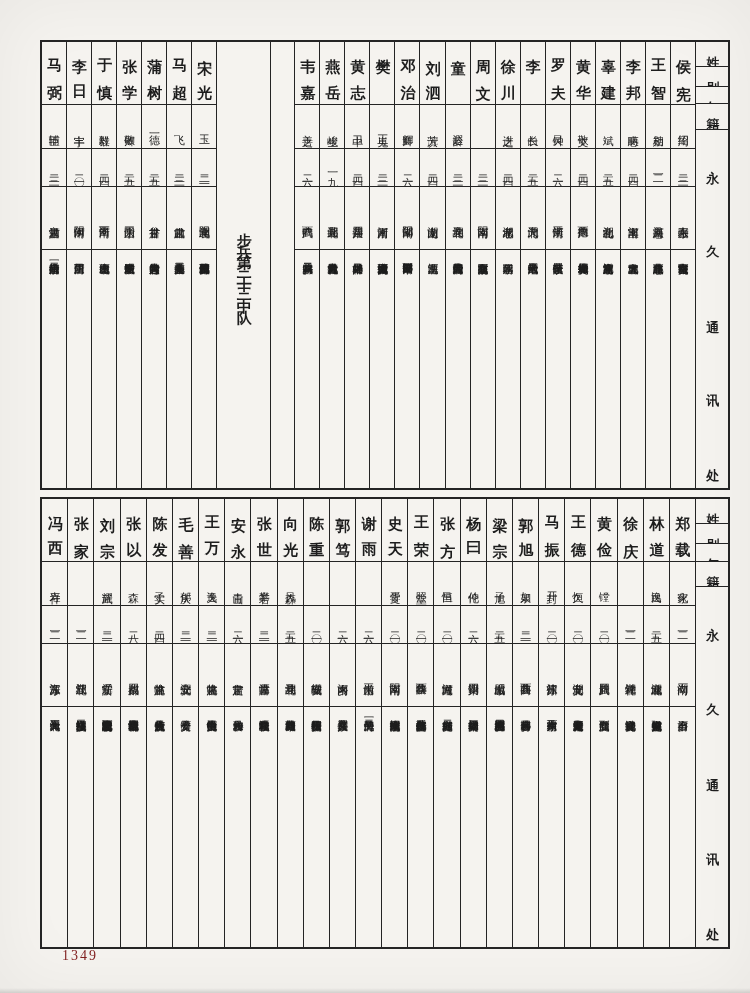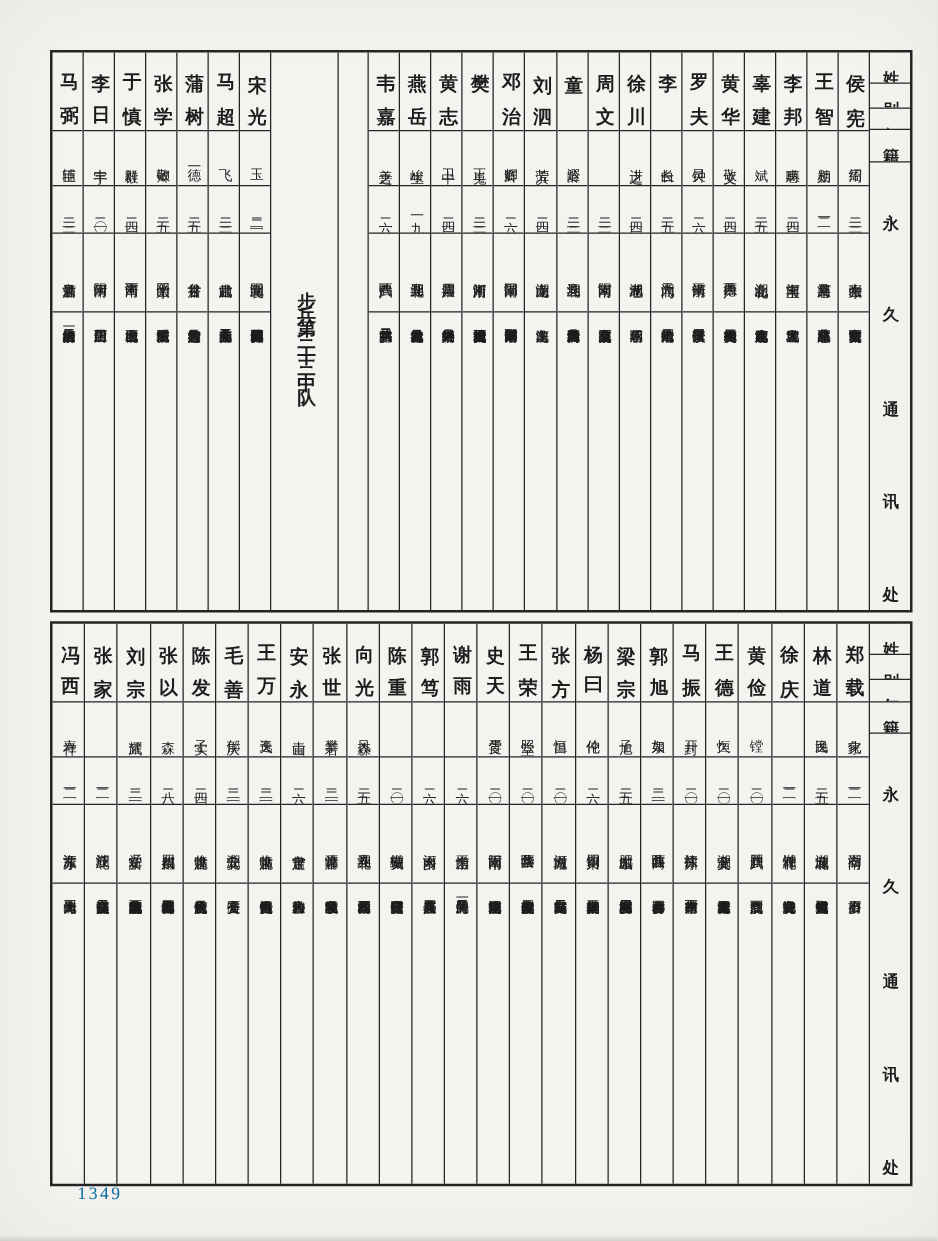--- a/index.html
+++ b/index.html
@@ -64,21 +64,21 @@
     font-size:13px;font-weight:700;height:100%;
     text-align:justify;text-align-last:justify;letter-spacing:0;
   }
   .header-cell{padding:4px 0;}
   .header-col .address-cell{padding:30px 0;}
   .title-text{
     font-size:15px;font-weight:700;letter-spacing:11px;line-height:1;
   }
   .page-number{
     position:absolute;left:62px;top:948px;
-    font-size:14px;color:#0369a1;letter-spacing:2px;
+    font-size:14px;color:#7f1d1d;letter-spacing:2px;
     font-family:"Liberation Serif","DejaVu Serif",serif;
   }
 </style>
 </head>
 <body>
 
 <div class="page">
   <div class="roster" id="top-roster">
       <div class="col header-col">
         <div class="cell name-cell header-cell">

